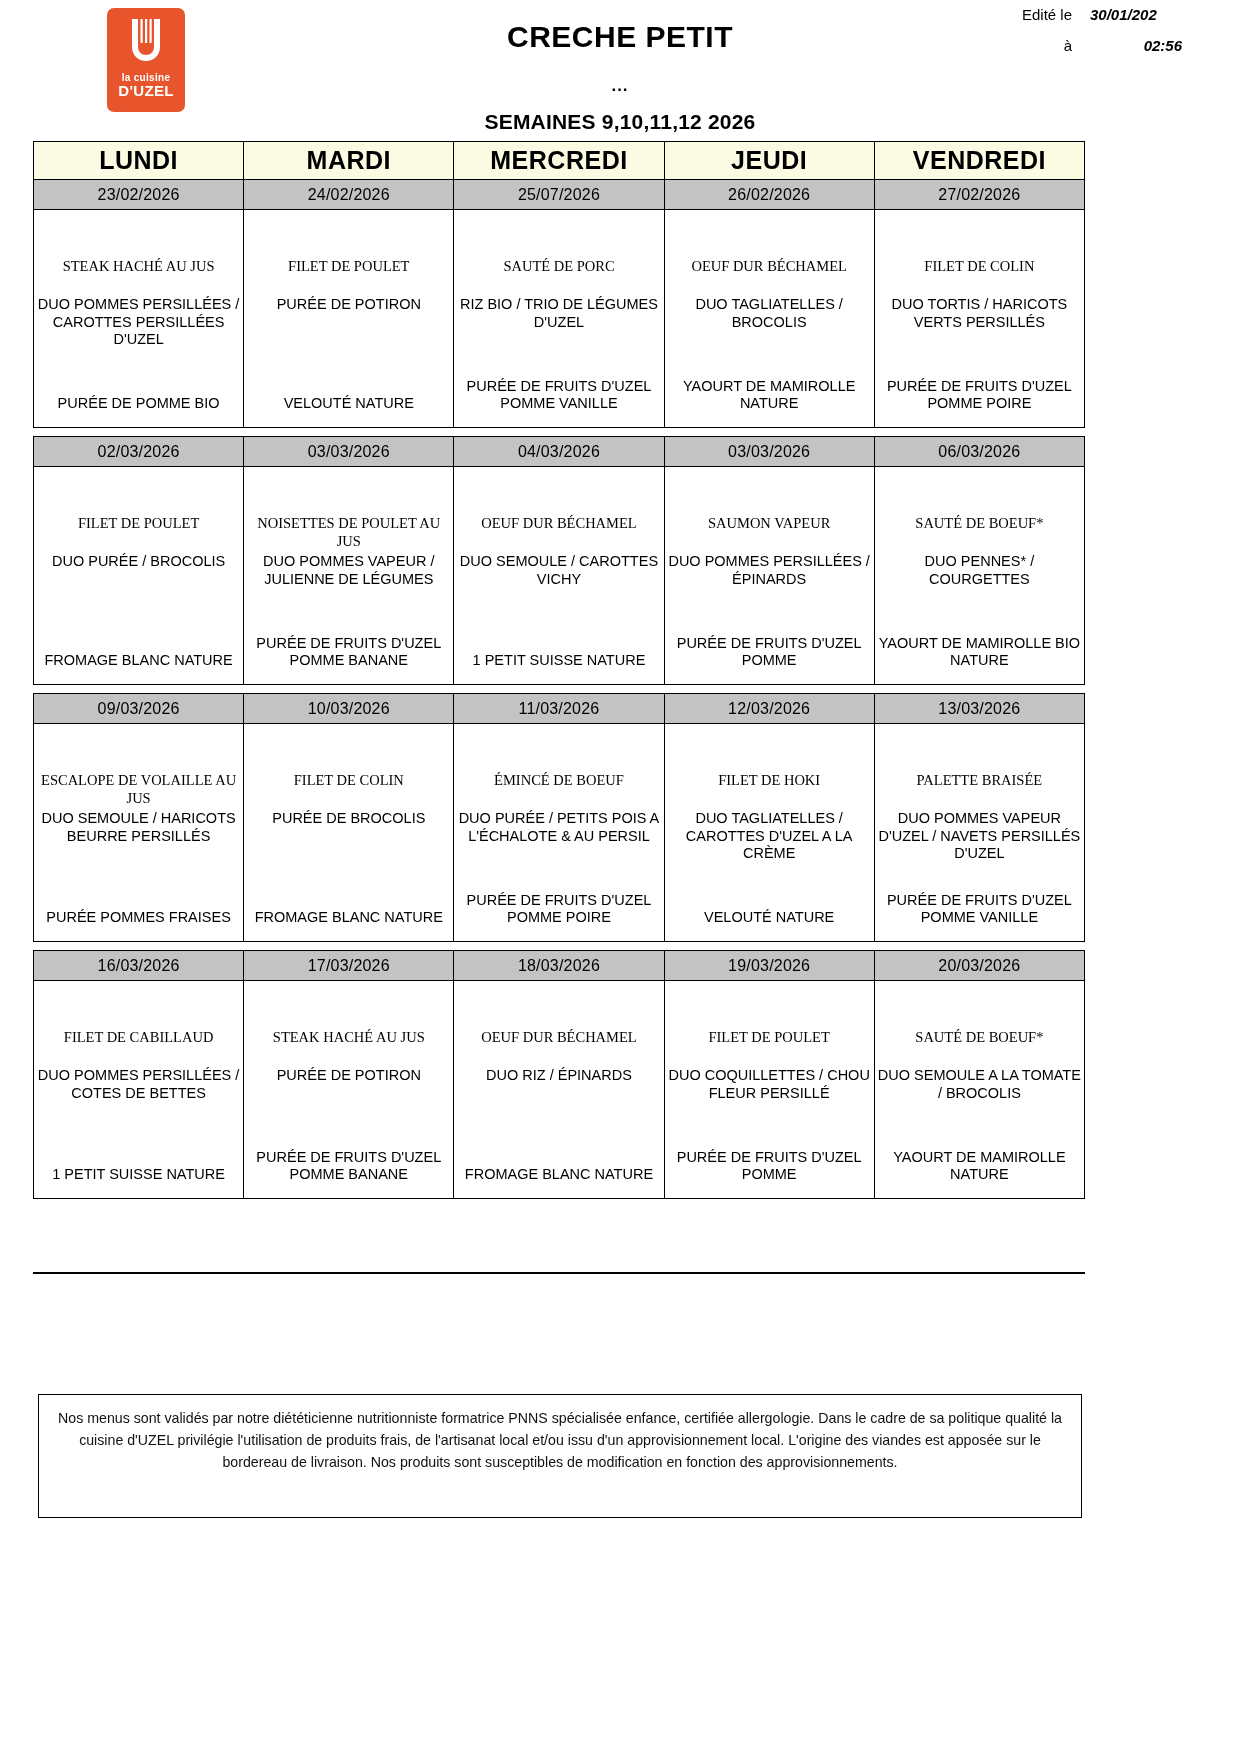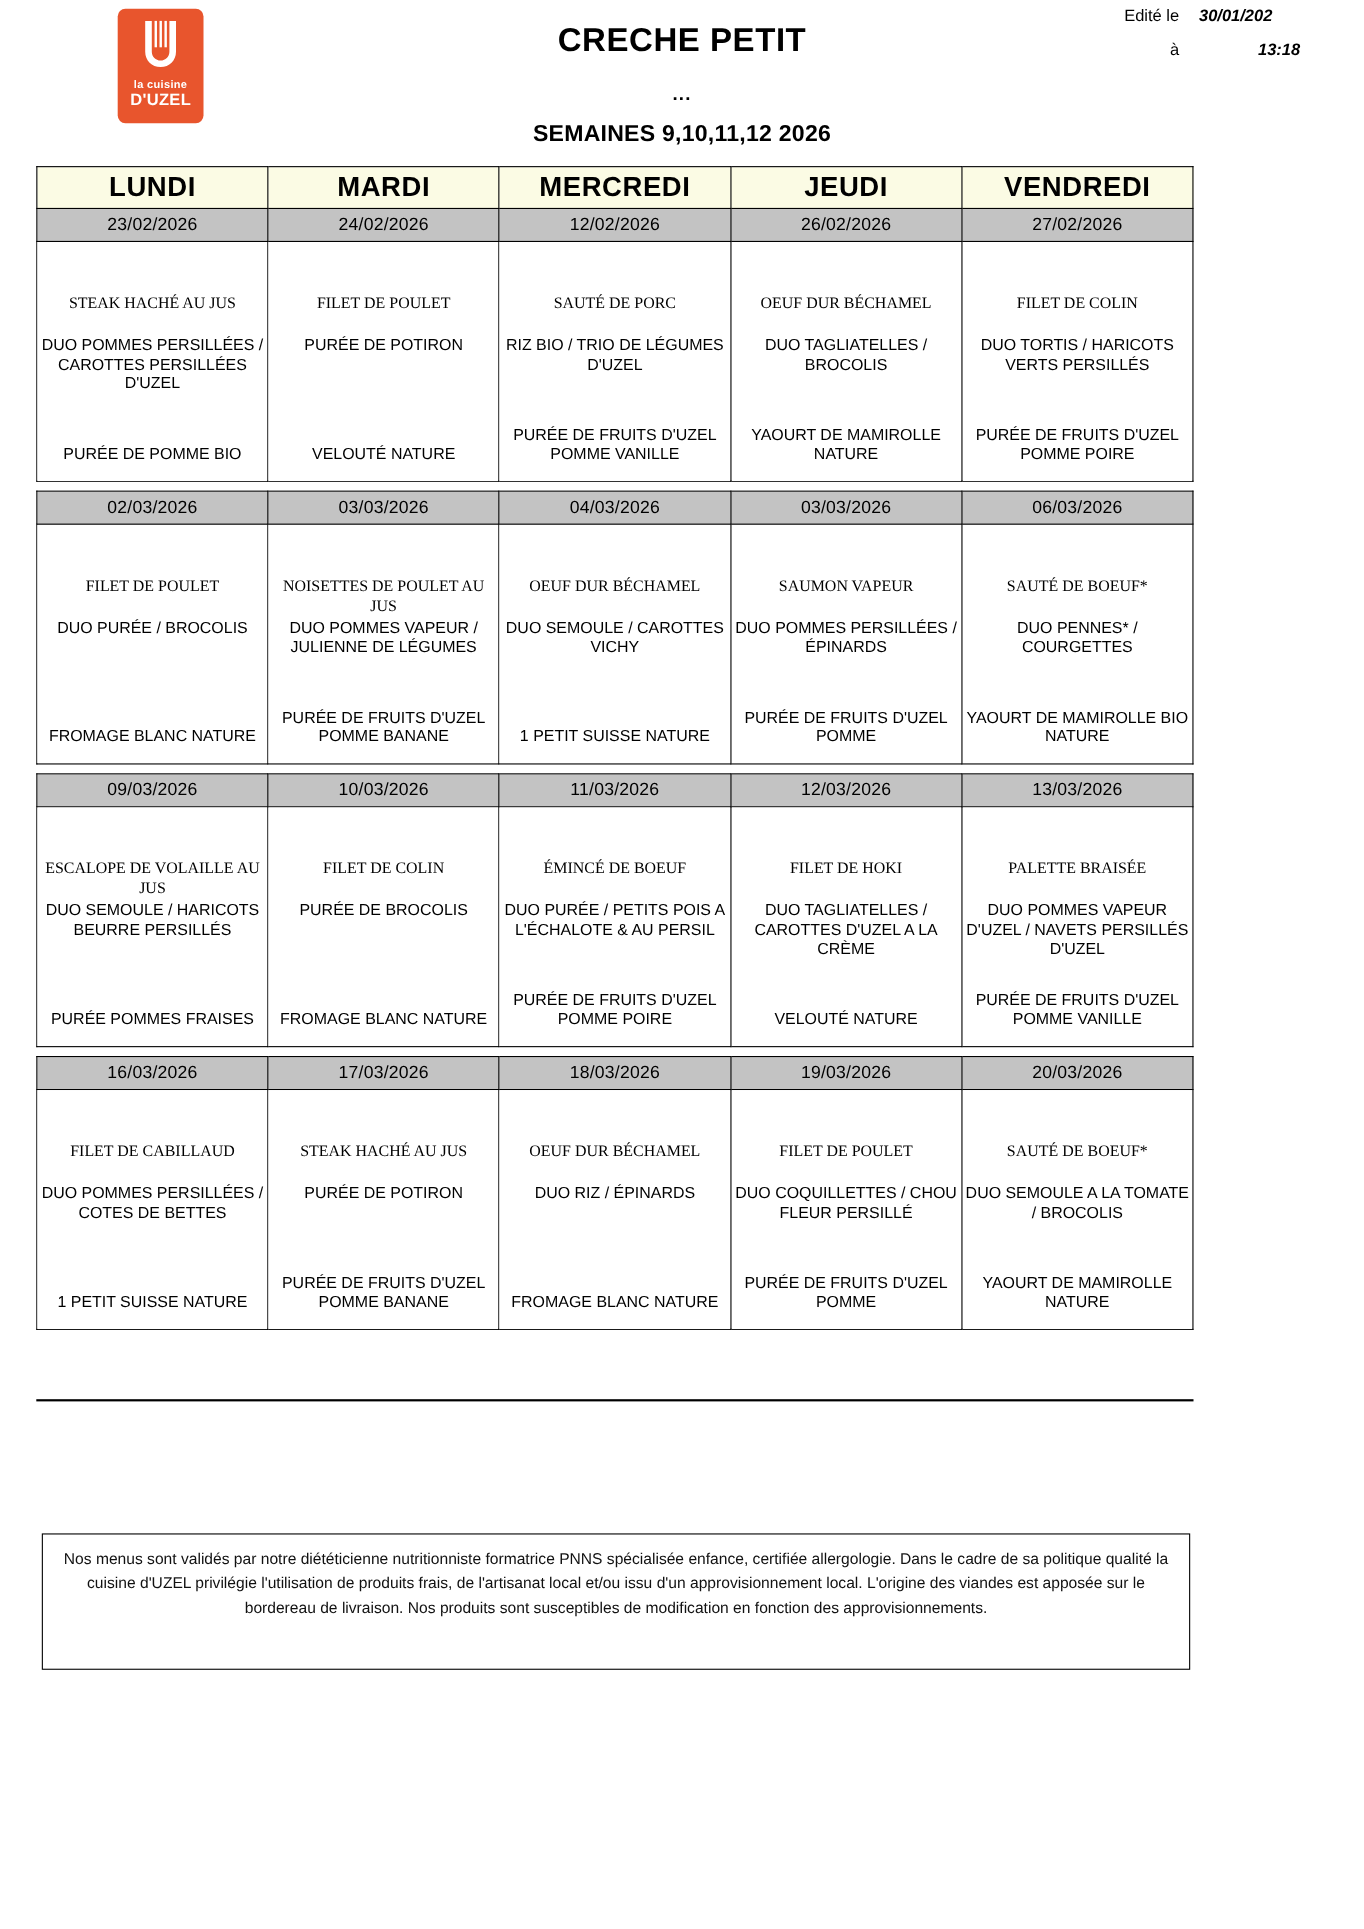--- a/index.html
+++ b/index.html
@@ -109,21 +109,21 @@
     min-width: 92px;
     text-align: left;
     font-style: italic;
   }
   .edited-value.right { text-align: right; min-width: 92px; }
 
   
   .menu-table {
     position: absolute;
     left: 33px;
-    top: 151px;
+    top: 141px;
     width: 1052px;
     border-collapse: collapse;
     table-layout: fixed;
   }
   .menu-table td, .menu-table th {
     border: 1.5px solid #000000;
     padding: 0;
     vertical-align: middle;
   }
   .dayname-cell {
@@ -219,21 +219,21 @@
     <div class="subtitle-dots">...</div>
     <div class="weeks-line">SEMAINES 9,10,11,12 2026</div>
 
     <div class="edited-block">
       <div class="edited-row">
         <span class="edited-label">Edité le</span>
         <span class="edited-value">30/01/202</span>
       </div>
       <div class="edited-row">
         <span class="edited-label">à</span>
-        <span class="edited-value right">13:18</span>
+        <span class="edited-value right">02:56</span>
       </div>
     </div>
   </div>
 
   <table class="menu-table">
     <colgroup>
       <col style="width:20%">
         <col style="width:20%">
         <col style="width:20%">
         <col style="width:20%">
@@ -246,21 +246,21 @@
         <th class="dayname-cell">MERCREDI</th>
         <th class="dayname-cell">JEUDI</th>
         <th class="dayname-cell">VENDREDI</th>
       </tr>
     </thead>
     <tbody>
 
       <tr>
         <td class="date-cell">23/02/2026</td>
         <td class="date-cell">24/02/2026</td>
-        <td class="date-cell">12/02/2026</td>
+        <td class="date-cell">25/07/2026</td>
         <td class="date-cell">26/02/2026</td>
         <td class="date-cell">27/02/2026</td>
       </tr>
       <tr>
         <td class="meal-cell">
             <div class="meal-inner">
           <div class="meal-line line-main">STEAK HACHÉ AU JUS</div>
           <div class="meal-line line-side">DUO POMMES PERSILLÉES / CAROTTES PERSILLÉES D'UZEL</div>
           <div class="meal-line line-dess">PURÉE DE POMME BIO</div>
         </div>

